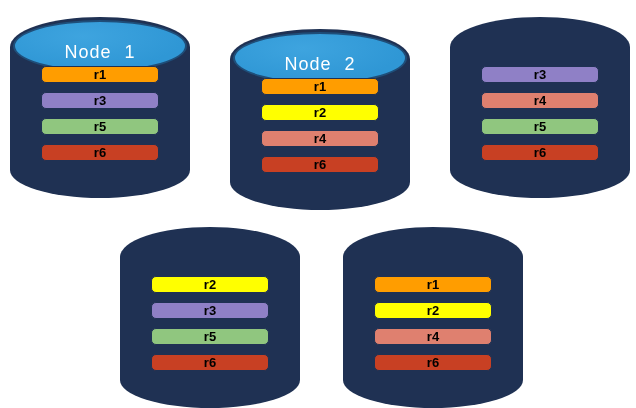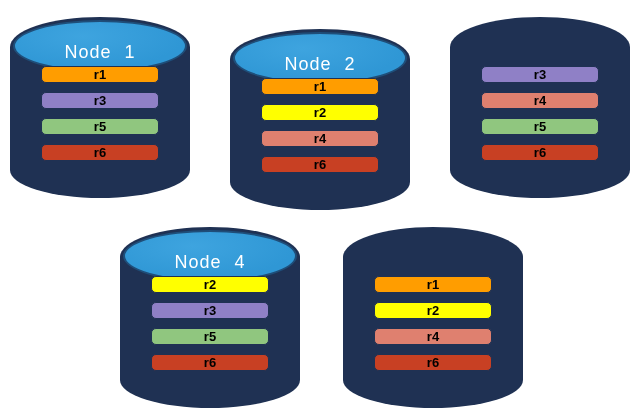--- a/index.html
+++ b/index.html
@@ -113,23 +113,20 @@
     <div class="bars">
         <div class="bar" style="background: rgb(143, 128, 198);">r3</div>
         <div class="bar" style="background: rgb(223, 128, 111);">r4</div>
         <div class="bar" style="background: rgb(144, 198, 127);">r5</div>
         <div class="bar" style="background: rgb(200, 64, 35);">r6</div>
       </div>
   </div>
 
   <div class="cylinder pos-4">
     <div class="cyl-body"></div>
-    <div class="cyl-top">
-      <span class="node-title">Node 4</span>
-    </div>
     <div class="bars">
         <div class="bar" style="background: rgb(255, 255, 0);">r2</div>
         <div class="bar" style="background: rgb(143, 128, 198);">r3</div>
         <div class="bar" style="background: rgb(144, 198, 127);">r5</div>
         <div class="bar" style="background: rgb(200, 64, 35);">r6</div>
       </div>
   </div>
 
   <div class="cylinder pos-5">
     <div class="cyl-body"></div>

